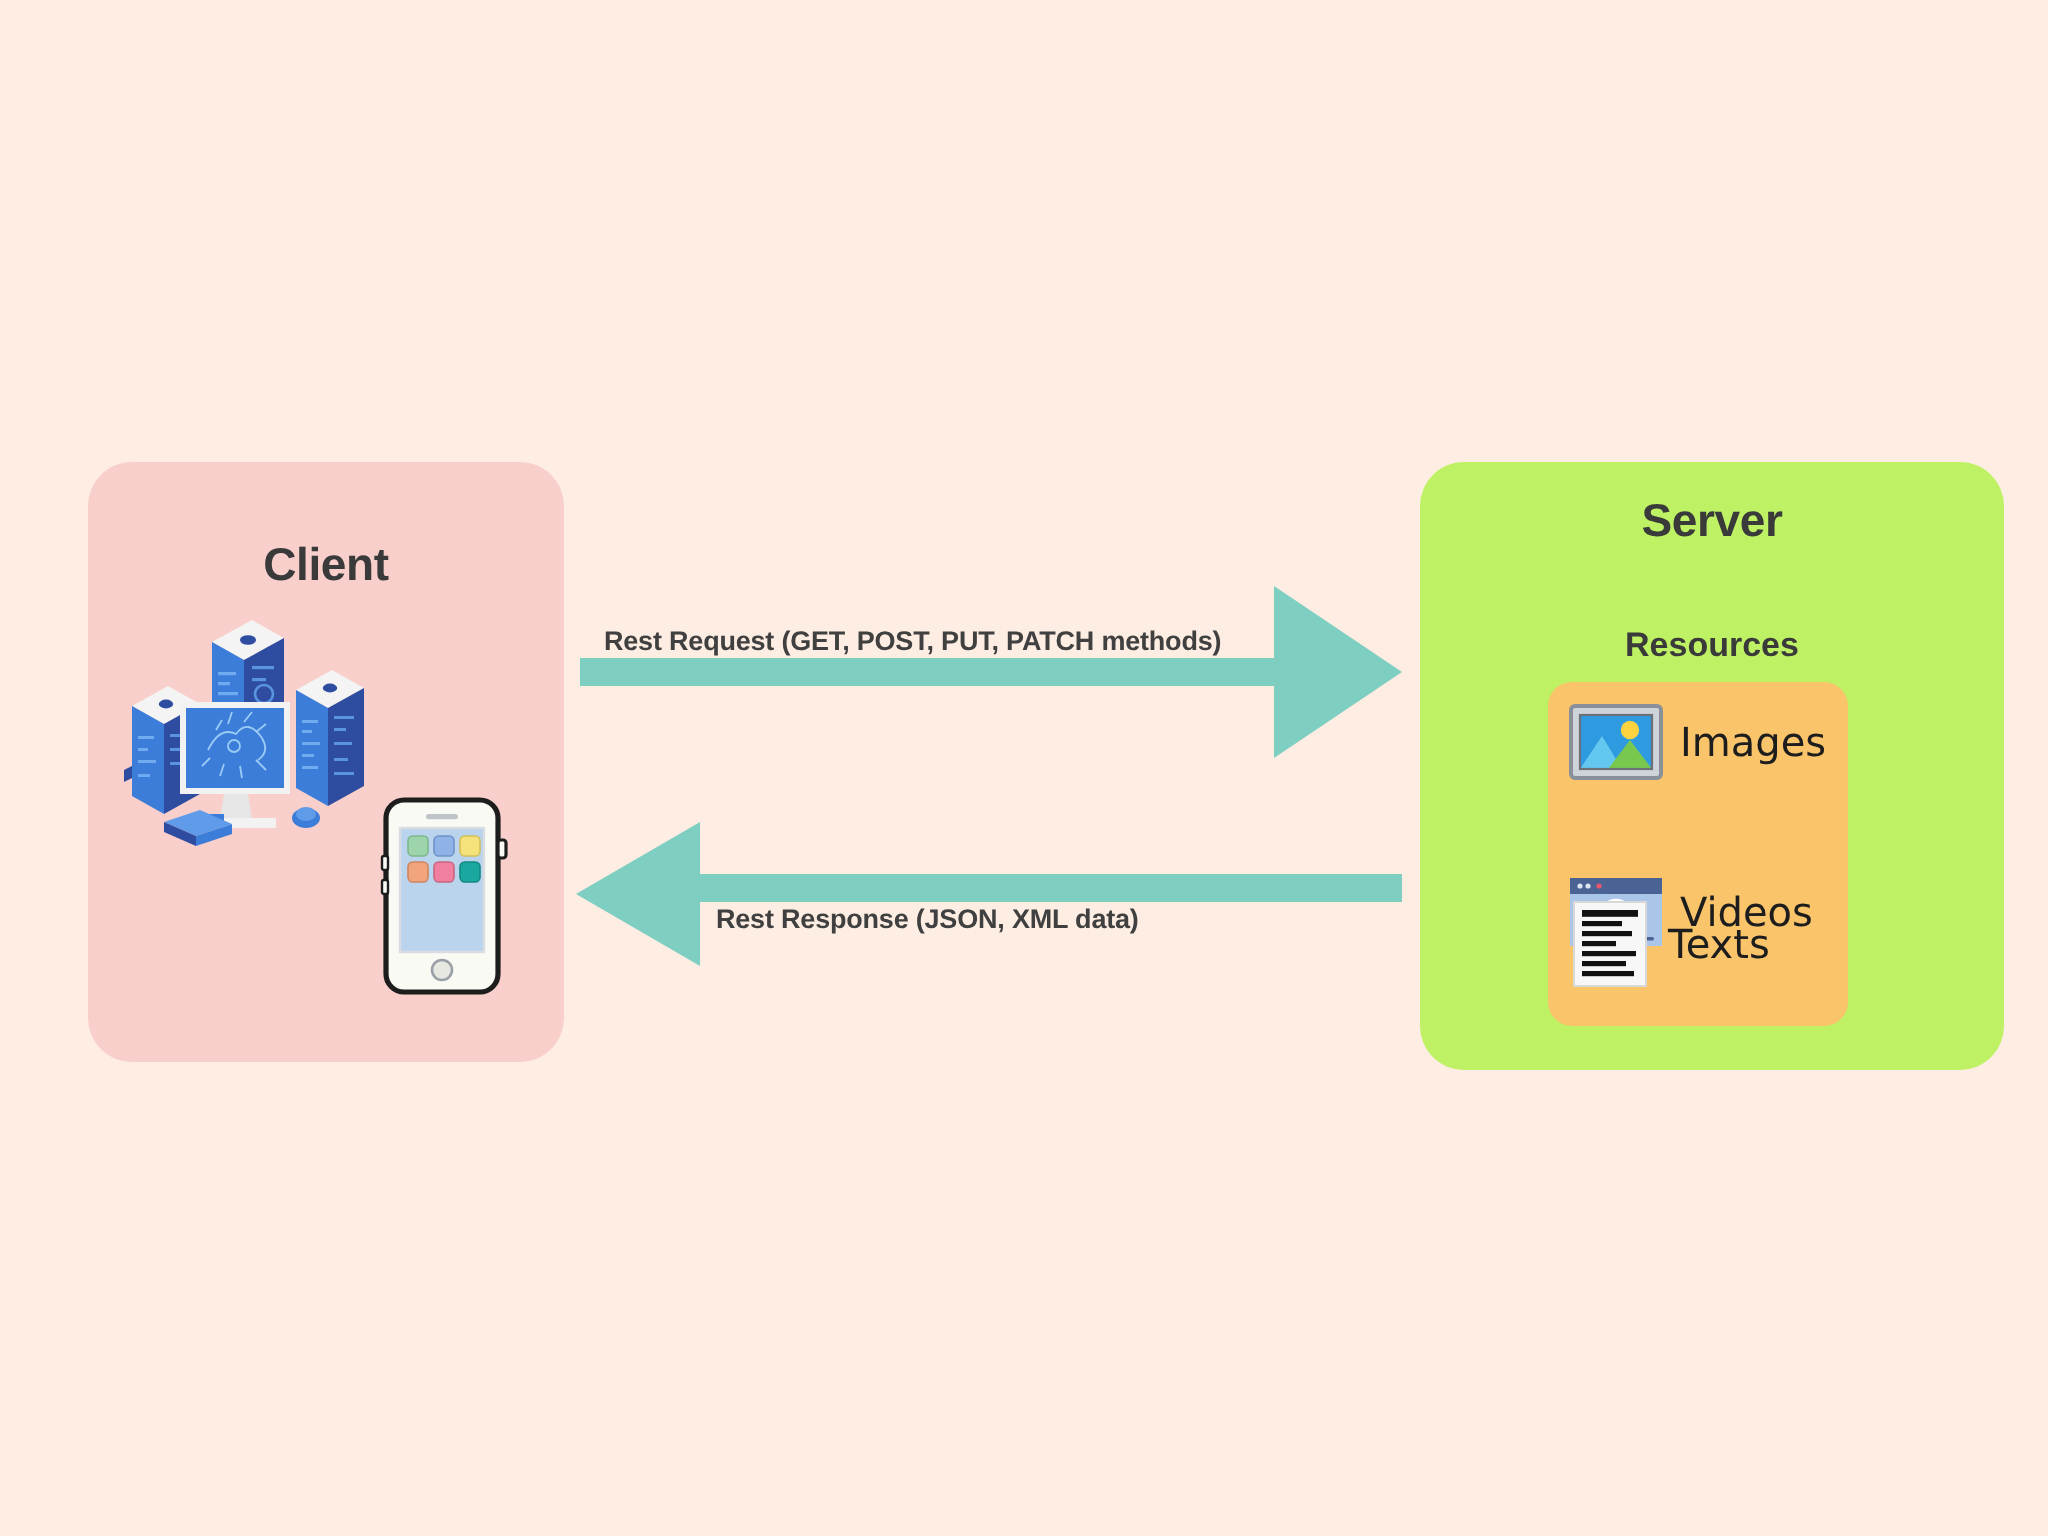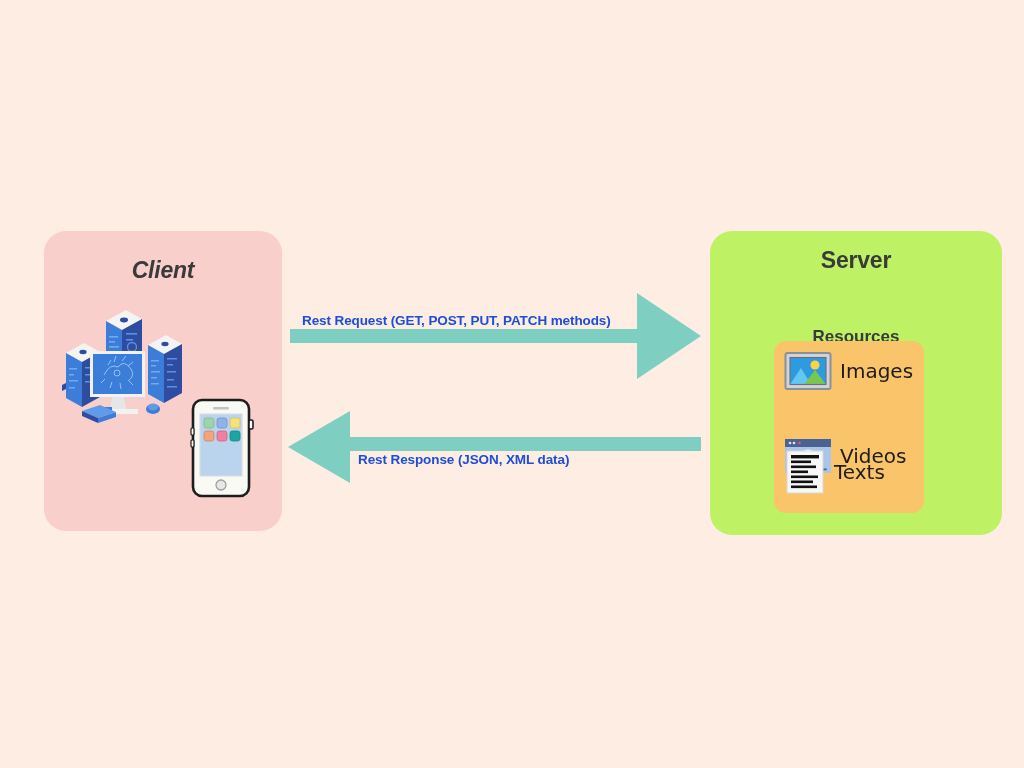--- a/index.html
+++ b/index.html
@@ -44,26 +44,26 @@
 
   .panel-title {
     position: absolute;
     width: 100%;
     text-align: center;
     font-weight: bold;
     font-size: 23px;
     color: #3A3A3A;
     letter-spacing: -0.2px;
   }
-  #client-title { top: 26px; font-style: italic; }
+  #client-title { top: 38px; }
   #server-title { top: 16px; }
 
   #resources-title {
     position: absolute;
-    top: 96px;
+    top: 82px;
     width: 100%;
     text-align: center;
     font-weight: bold;
     font-size: 17px;
     color: #3A3A3A;
   }
 
   
   #resources-box {
     position: absolute;
@@ -106,21 +106,21 @@
     left: 0;
     top: 0;
     width: 1024px;
     height: 768px;
     pointer-events: none;
   }
   .arrow-label {
     position: absolute;
     font-size: 13.5px;
     font-weight: bold;
-    color: #1d4ed8;
+    color: #404040;
     white-space: nowrap;
     letter-spacing: -0.1px;
   }
   #request-label {
     left: 302px;
     top: 313px;
   }
   #response-label {
     left: 358px;
     top: 452px;

